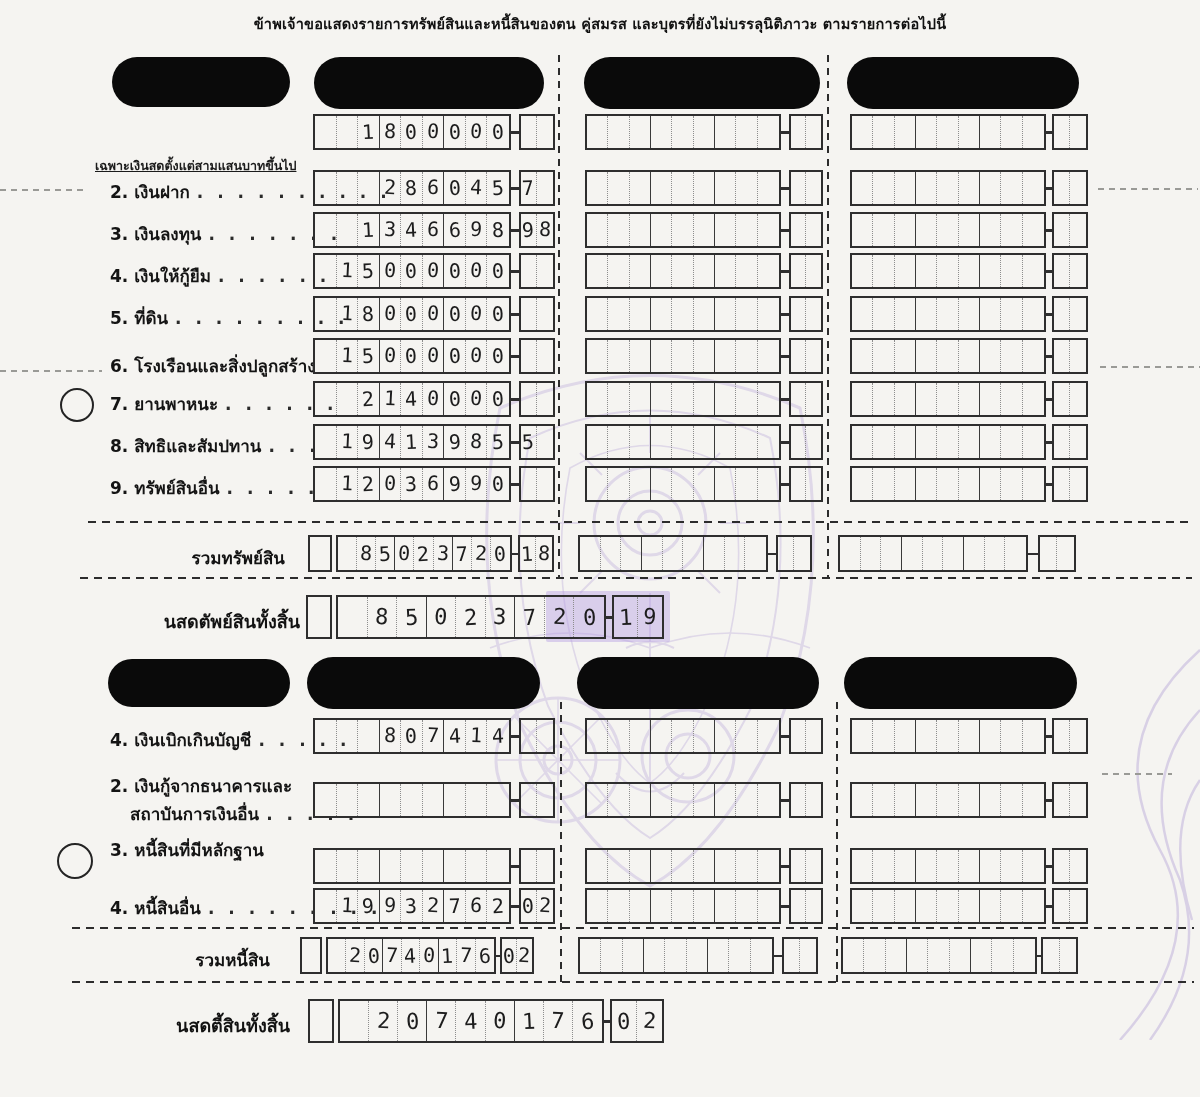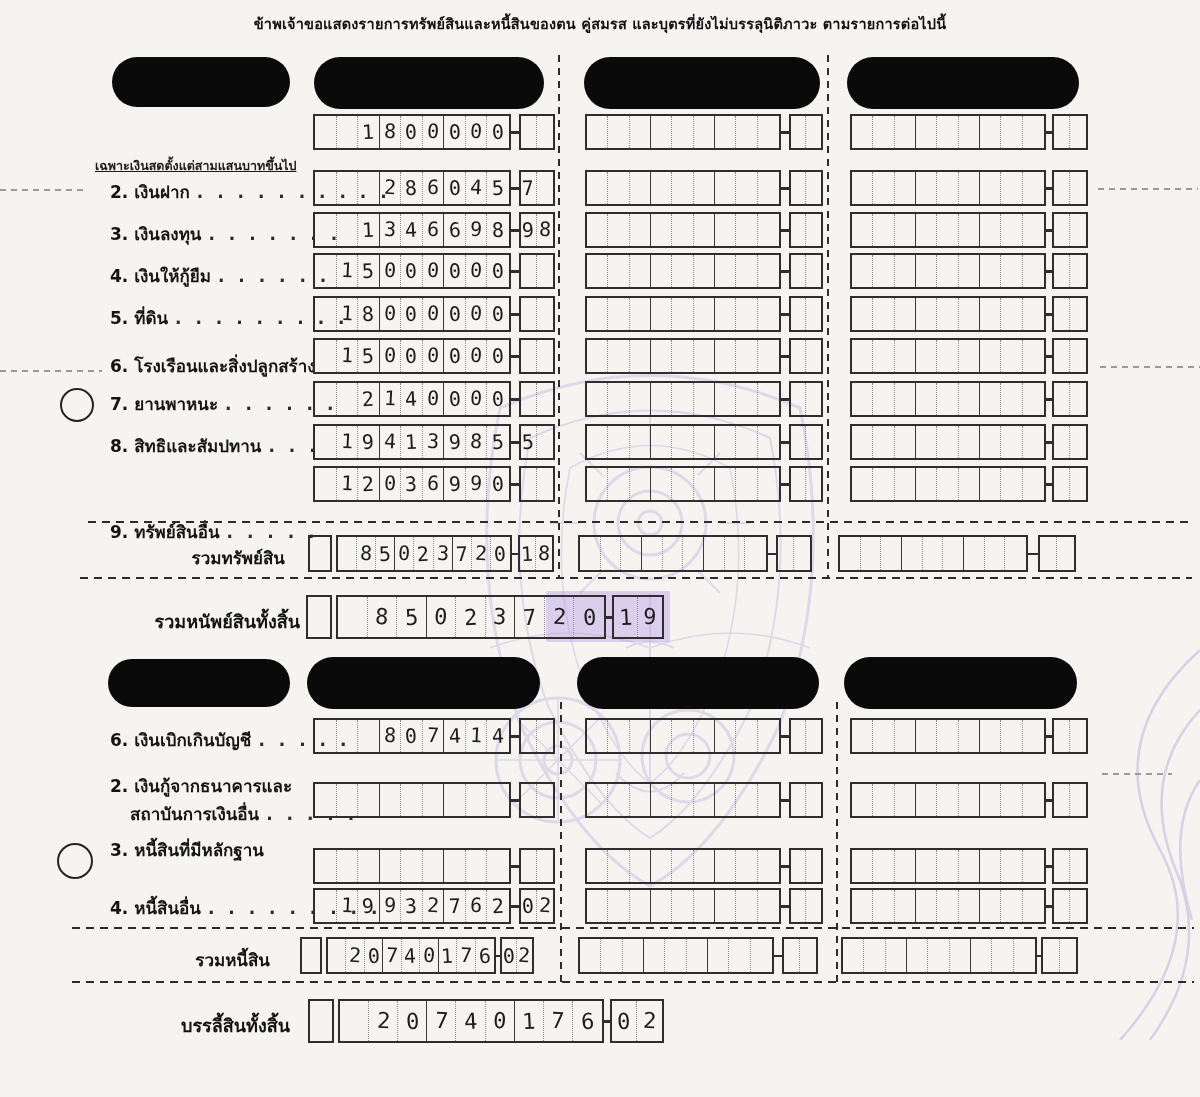--- a/index.html
+++ b/index.html
@@ -69,23 +69,23 @@
       <path d="M120,90 Q55,160 100,260 Q128,340 70,420"></path>
       <path d="M120,160 Q85,210 112,300"></path>
     </g>
   </svg>
 
   <div class="title">ข้าพเจ้าขอแสดงรายการทรัพย์สินและหนี้สินของตน คู่สมรส และบุตรที่ยังไม่บรรลุนิติภาวะ ตามรายการต่อไปนี้</div>
 
   <div class="note" style="left:95px;top:156px;text-decoration:underline;">เฉพาะเงินสดตั้งแต่สามแสนบาทขึ้นไป</div>
 
   <div class="total-label" style="left:125px;top:544px;width:160px;font-size:17px;">รวมทรัพย์สิน</div>
-  <div class="total-label" style="left:115px;top:607px;width:185px;font-size:18px;">รวมหนัพย์สินทั้งสิ้น</div>
+  <div class="total-label" style="left:115px;top:607px;width:185px;font-size:18px;">นสดตัพย์สินทั้งสิ้น</div>
   <div class="total-label" style="left:120px;top:946px;width:150px;font-size:17px;">รวมหนี้สิน</div>
-  <div class="total-label" style="left:120px;top:1011px;width:170px;font-size:18px;">บรรลี้สินทั้งสิ้น</div>
+  <div class="total-label" style="left:120px;top:1011px;width:170px;font-size:18px;">นสดตี้สินทั้งสิ้น</div>
 
   <div class="highlight" style="left:546px;top:591px;width:124px;height:51px;"></div>
 
   <div class="circle" style="left:60px;top:388px;width:30px;height:30px;"></div>
   <div class="circle" style="left:57px;top:843px;width:32px;height:32px;"></div>
 
   <div class="vdash" style="left:558px;top:55px;height:522px;"></div>
   <div class="vdash" style="left:827px;top:55px;height:522px;"></div>
   <div class="vdash" style="left:560px;top:702px;height:282px;"></div>
   <div class="vdash" style="left:836px;top:702px;height:282px;"></div>
@@ -618,21 +618,21 @@
       <div class="cell grp"></div>
       <div class="cell"></div>
       <div class="cell"></div>
       <div class="cell"></div>
     </div>
     <div class="dashconn" style="left: 1046px; top: 441px; width: 6px;"></div>
     <div class="numbox" style="left: 1052px; top: 424px; width: 36px; height: 36px;">
       <div class="cell"></div>
       <div class="cell"></div>
     </div>
-    <div class="row-label" style="left: 110px; top: 474px; margin-top: 44px;"><span>9. ทรัพย์สินอื่น</span><span class="dots">. . . . .</span></div>
+    <div class="row-label" style="left: 110px; top: 474px;"><span>9. ทรัพย์สินอื่น</span><span class="dots">. . . . .</span></div>
     <div class="numbox" style="left: 313px; top: 466px; width: 198px; height: 36px;">
       <div class="cell"></div>
       <div class="cell">
         <span class="hw">1</span>
       </div>
       <div class="cell grp">
         <span class="hw">2</span>
       </div>
       <div class="cell">
         <span class="hw">0</span>
@@ -793,21 +793,21 @@
     </div>
     <div class="dashconn" style="left: 606px; top: 616px; width: 6px;"></div>
     <div class="numbox big" style="left: 612px; top: 595px; width: 52px; height: 44px;">
       <div class="cell">
         <span class="hw">1</span>
       </div>
       <div class="cell">
         <span class="hw">9</span>
       </div>
     </div>
-    <div class="row-label" style="left: 110px; top: 726px;"><span>6. เงินเบิกเกินบัญชี</span><span class="dots">. . . . .</span></div>
+    <div class="row-label" style="left: 110px; top: 726px;"><span>4. เงินเบิกเกินบัญชี</span><span class="dots">. . . . .</span></div>
     <div class="numbox" style="left: 313px; top: 718px; width: 198px; height: 36px;">
       <div class="cell"></div>
       <div class="cell"></div>
       <div class="cell grp"></div>
       <div class="cell">
         <span class="hw">8</span>
       </div>
       <div class="cell">
         <span class="hw">0</span>
       </div>

